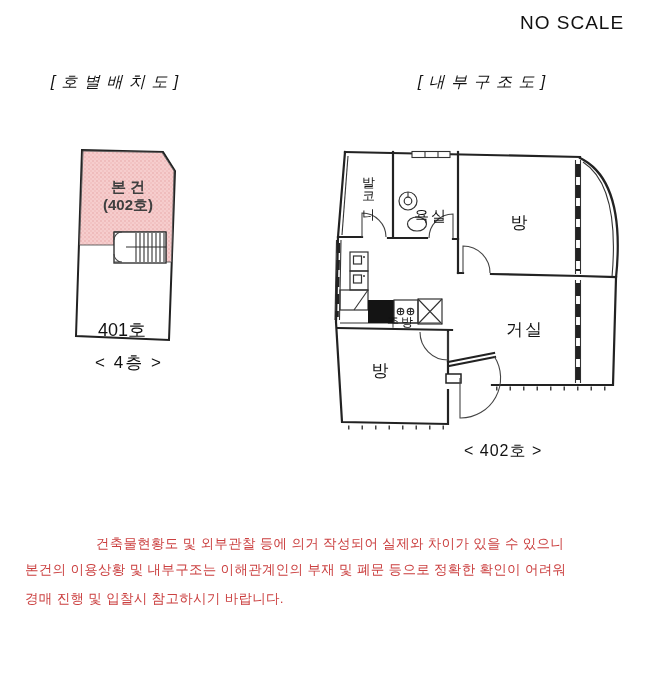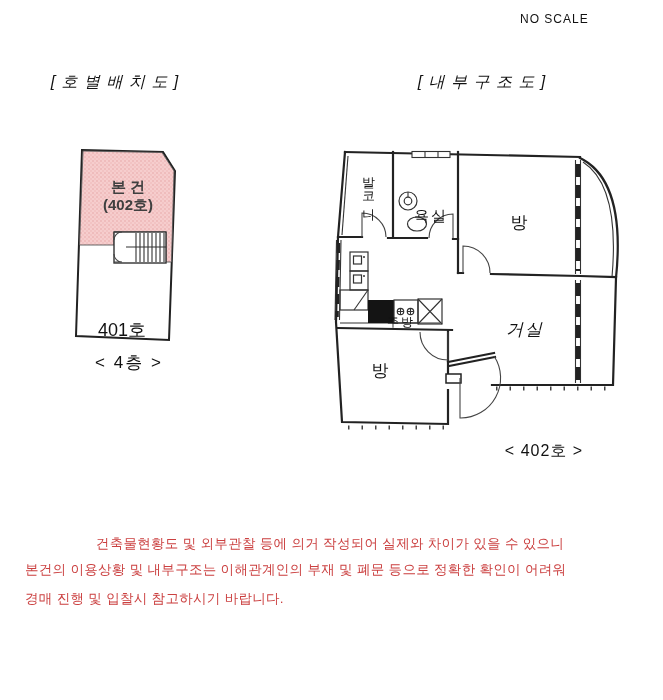--- a/index.html
+++ b/index.html
@@ -1,33 +1,33 @@
 <!DOCTYPE html>
 <html><head>
 <meta charset="utf-8">
 <style>
   html,body{margin:0;padding:0;background:#fff;}
   body{font-family:"Liberation Sans","DejaVu Sans",sans-serif;color:#111;}
   #page{position:relative;width:663px;height:700px;background:#fff;overflow:hidden;}
   .abs{position:absolute;}
-  .no-scale{left:520px;top:12px;width:130px;font-size:12px;letter-spacing:1px;font-weight:500;text-align:left;color:#111;}
+  .no-scale{left:520px;top:12px;width:130px;font-size:19px;letter-spacing:1px;font-weight:500;text-align:left;color:#111;}
   .section-title{top:72px;font-size:16px;letter-spacing:1px;color:#111;text-align:center;white-space:nowrap;font-style:italic;}
   #title-left{left:25px;width:180px;}
   #title-right{left:392px;width:180px;}
   .plan-label{position:absolute;pointer-events:none;color:#111;}
   .subject-label{left:86px;top:178px;width:84px;text-align:center;color:#404040;font-weight:bold;font-size:15px;line-height:18px;}
   .lbl-401{left:90px;top:286px;width:64px;text-align:center;font-size:18px;margin-top:32px;}
   .cap-floor{left:75px;top:351px;width:108px;text-align:center;font-size:17px;letter-spacing:2px;}
   .lbl-balcony{left:359px;top:167px;writing-mode:vertical-rl;text-orientation:upright;font-size:13px;letter-spacing:3px;}
   .lbl-bath{left:406px;top:179px;width:50px;text-align:center;font-size:15px;letter-spacing:2px;margin-top:28px;}
   .lbl-room-top{left:494px;top:211px;width:50px;text-align:center;font-size:17px;}
   .lbl-kitchen{left:377px;top:266px;width:48px;text-align:center;font-size:12px;letter-spacing:2px;margin-top:48px;}
-  .lbl-living{left:499px;top:318px;width:52px;text-align:center;font-size:17px;letter-spacing:2px;font-style:italic;}
+  .lbl-living{left:499px;top:318px;width:52px;text-align:center;font-size:17px;letter-spacing:2px;}
   .lbl-room-bottom{left:355px;top:359px;width:50px;text-align:center;font-size:17px;}
-  .cap-unit{left:486px;top:441px;width:116px;text-align:center;font-size:16px;letter-spacing:1px;}
+  .cap-unit{left:464px;top:441px;width:116px;font-size:16px;letter-spacing:1px;}
   .disclaimer{left:25px;width:610px;color:#cb4040;font-size:13.5px;line-height:20px;letter-spacing:0.3px;}
   .dl0{top:560px;} .dl1{top:534px;text-align:center;} .dl2{top:589px;}
   svg{display:block;}
   .wall{stroke:#222;stroke-width:2.2;fill:none;stroke-linecap:square;}
   .thin{stroke:#333;stroke-width:1.1;fill:none;}
   .door{stroke:#444;stroke-width:1.1;fill:none;}
   .fix{stroke:#333;stroke-width:1.2;fill:none;}
 </style>
 </head>
 <body>

